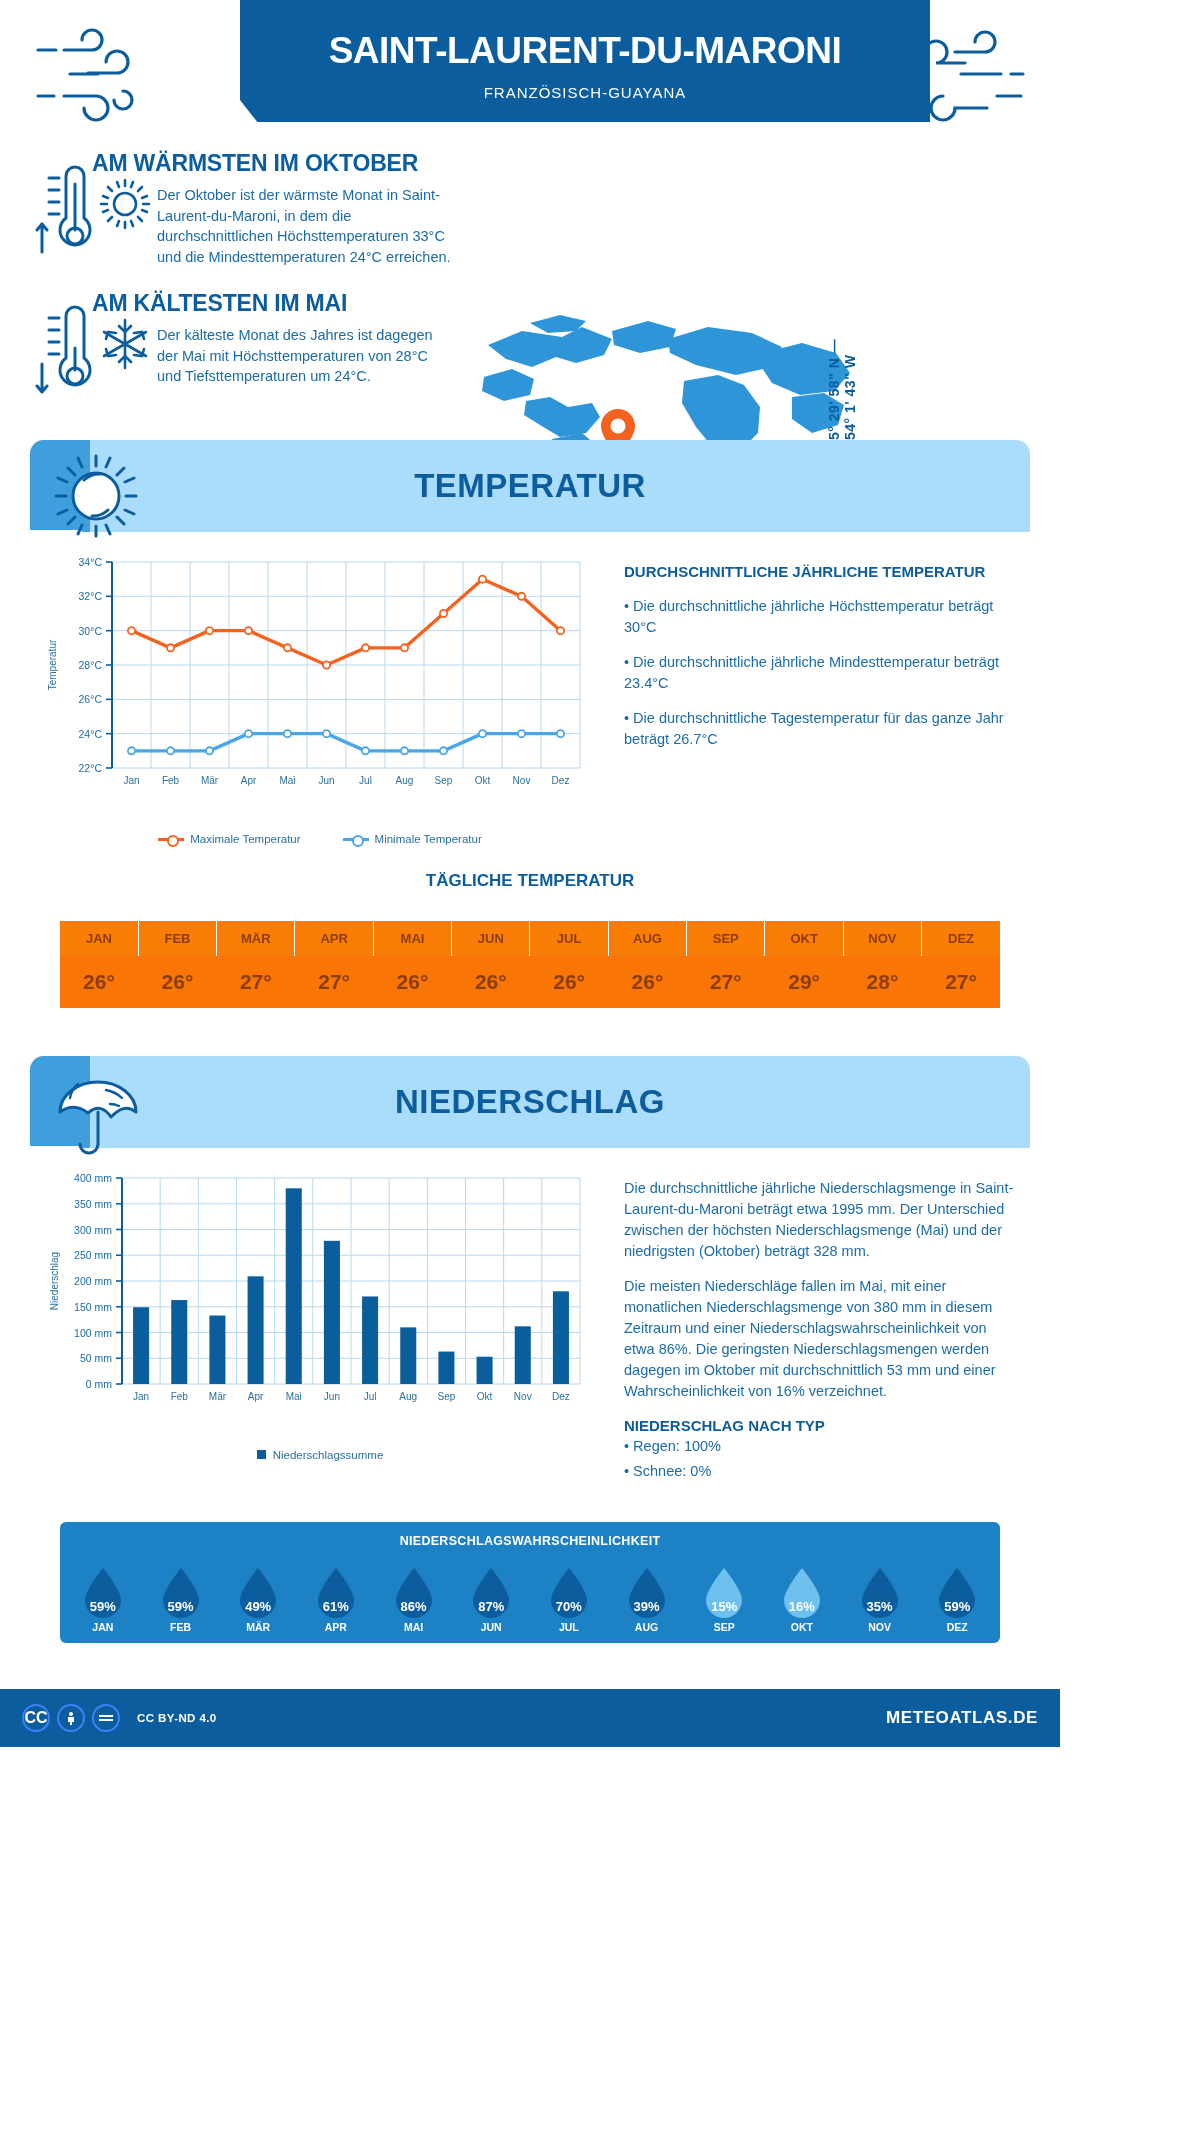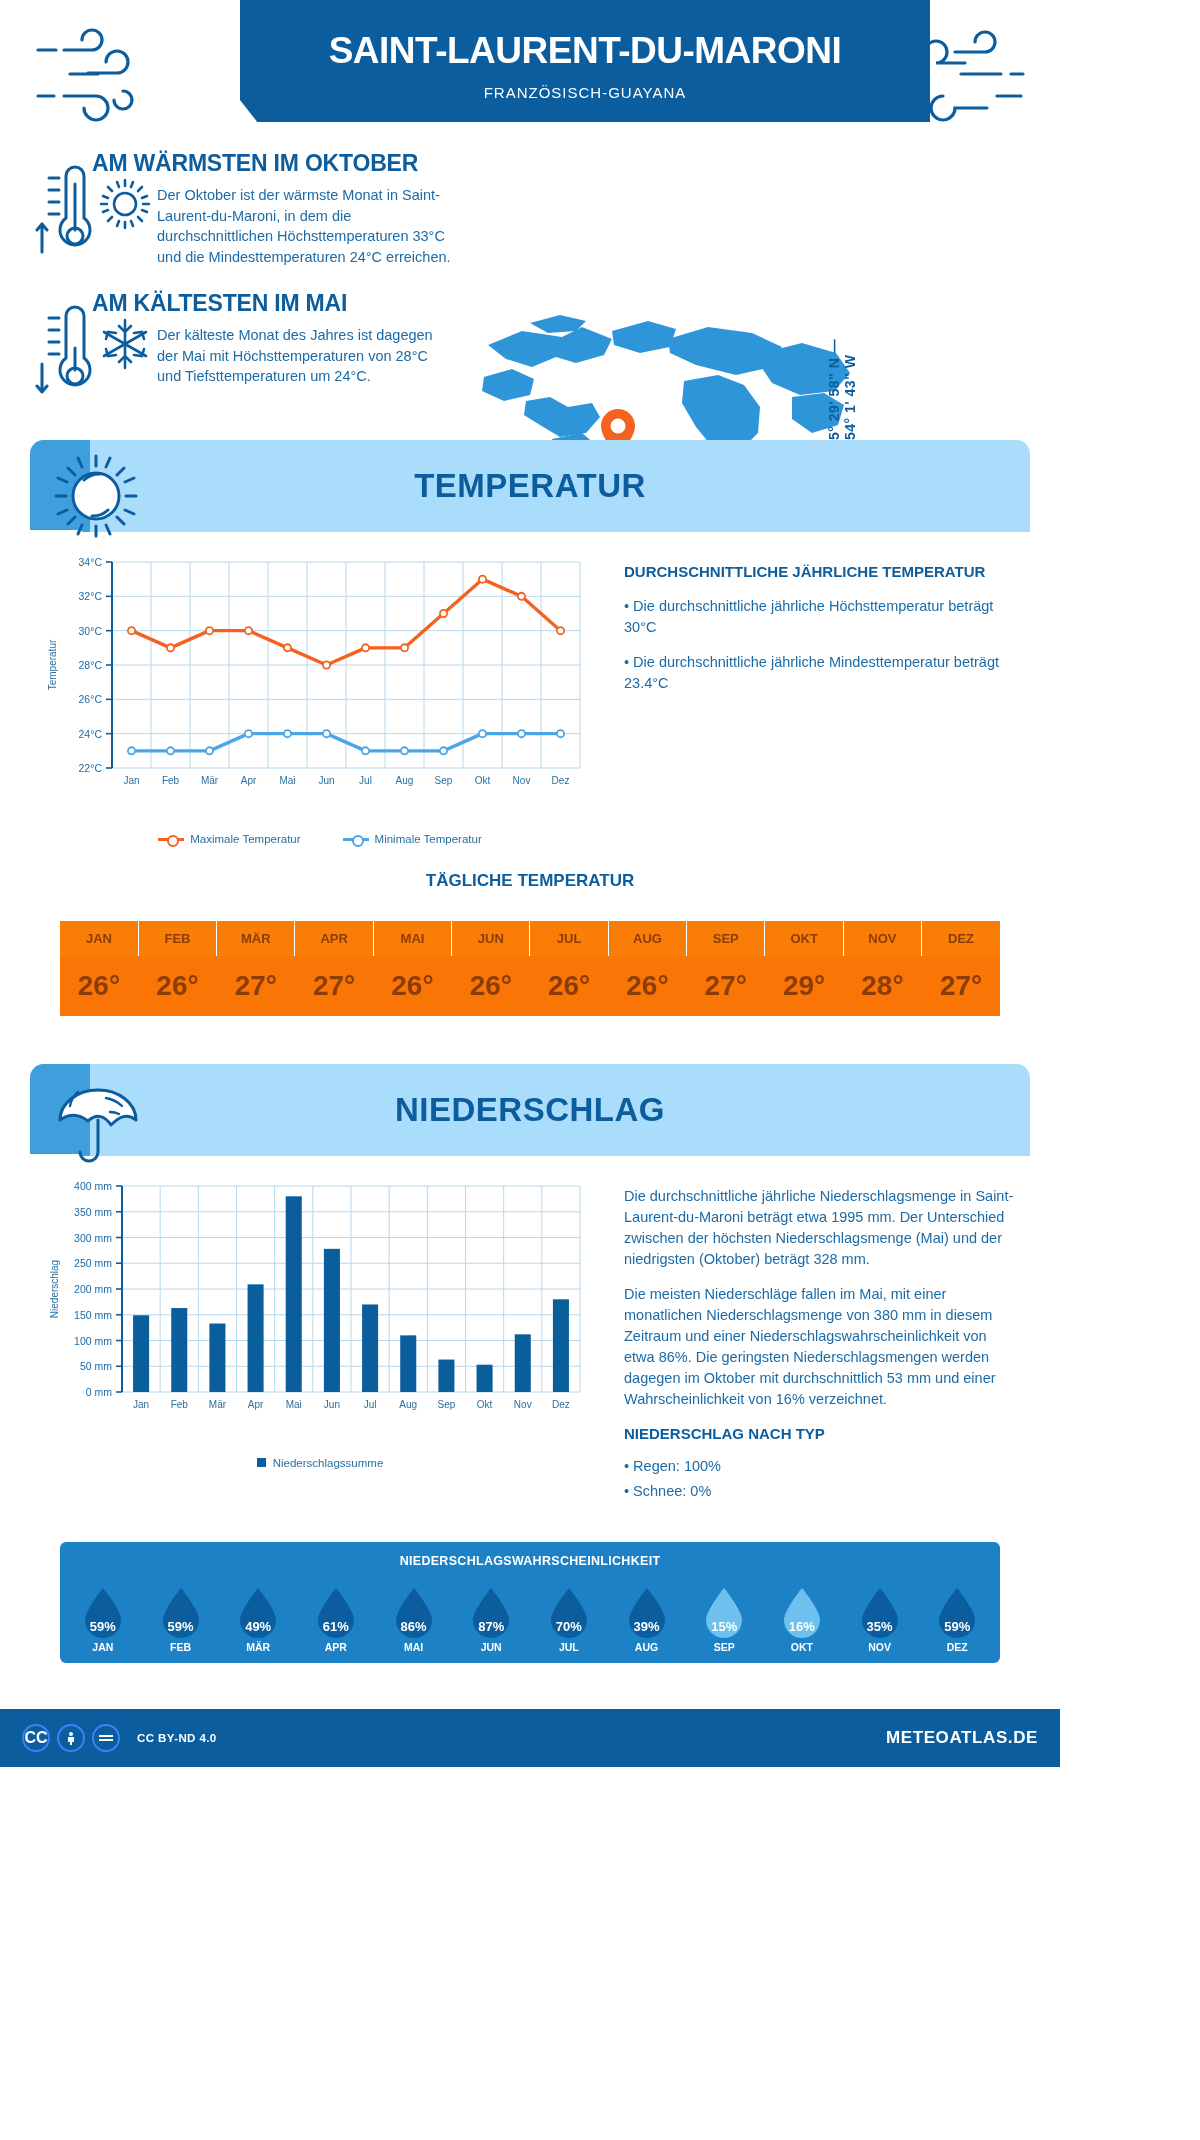--- a/index.html
+++ b/index.html
@@ -94,21 +94,21 @@
   .legend span.sw:after { content:""; position:absolute; left:9px; top:-3px; width:8px; height:8px; border-radius:50%; background:#fff; border:2px solid currentColor; }
 
   
   .daily-title { text-align:center; font-size:17px; font-weight:bold; color:#0c5d9e; margin:26px 0 30px; }
   table.daily { width:calc(100% - 60px); margin:0 30px; border-collapse:collapse; table-layout:fixed; }
   table.daily th {
     background:#f97d06; color:#8c3d05; font-size:13px; font-weight:bold;
     padding:10px 0; border-right:1px solid #ffffff;
   }
   table.daily td {
-    background:#f97506; color:#8c3d05; font-size:28px; font-weight:bold;
+    background:#f97506; color:#8c3d05; font-size:21px; font-weight:bold;
     padding:14px 0; text-align:center; border-right:1px solid #f97506;
   }
   table.daily th:last-child, table.daily td:last-child { border-right:none; }
 
   
   .pp-wrap { margin:26px 30px 0; }
   .pp-head {
     background:#1d81c6; color:#fff; font-size:12.5px; font-weight:bold;
     text-align:center; padding:12px 0; border-radius:6px 6px 0 0; letter-spacing:0.3px;
   }
@@ -341,20 +341,21 @@
             </div>
             <div style="color:#4ba6e8">
               <span class="sw" style="background:#4ba6e8"></span><span style="color:#2a6f9e">Minimale Temperatur</span>
             </div>
           </div>
         </div>
         <div class="side-col">
           <div class="side-h">DURCHSCHNITTLICHE JÄHRLICHE TEMPERATUR</div>
           <div class="side-b">• Die durchschnittliche jährliche Höchsttemperatur beträgt 30°C</div>
           <div class="side-b">• Die durchschnittliche jährliche Mindesttemperatur beträgt 23.4°C</div>
+          <div class="side-b">• Die durchschnittliche Tagestemperatur für das ganze Jahr beträgt 26.7°C</div>
         </div>
       </div>
 
       <div class="daily-title">TÄGLICHE TEMPERATUR</div>
       <table class="daily">
         <thead>
             <tr id="daily-head">
               <th>JAN</th>
               <th>FEB</th>
               <th>MÄR</th>
@@ -480,21 +481,21 @@
             </svg>
           <div class="legend">
             <div>
               <span style="display:inline-block;width:9px;height:9px;background:#0a5e9c;margin-right:7px;"></span><span>Niederschlagssumme</span>
             </div>
           </div>
         </div>
         <div class="side-col">
           <div class="side-b">Die durchschnittliche jährliche Niederschlagsmenge in Saint-Laurent-du-Maroni beträgt etwa 1995 mm. Der Unterschied zwischen der höchsten Niederschlagsmenge (Mai) und der niedrigsten (Oktober) beträgt 328 mm.</div>
           <div class="side-b">Die meisten Niederschläge fallen im Mai, mit einer monatlichen Niederschlagsmenge von 380 mm in diesem Zeitraum und einer Niederschlagswahrscheinlichkeit von etwa 86%. Die geringsten Niederschlagsmengen werden dagegen im Oktober mit durchschnittlich 53 mm und einer Wahrscheinlichkeit von 16% verzeichnet.</div>
-          <div class="side-h" style="margin-bottom:12px">NIEDERSCHLAG NACH TYP</div>
+          <div class="side-h" style="margin-bottom:0">NIEDERSCHLAG NACH TYP</div>
           <div class="side-b" style="margin-bottom:4px">• Regen: 100%</div>
           <div class="side-b">• Schnee: 0%</div>
         </div>
       </div>
 
       <div class="pp-wrap">
         <div class="pp-head">NIEDERSCHLAGSWAHRSCHEINLICHKEIT</div>
         <div class="pp-body" id="pp-body">
             <div class="pp-cell">
               <div class="drop">

